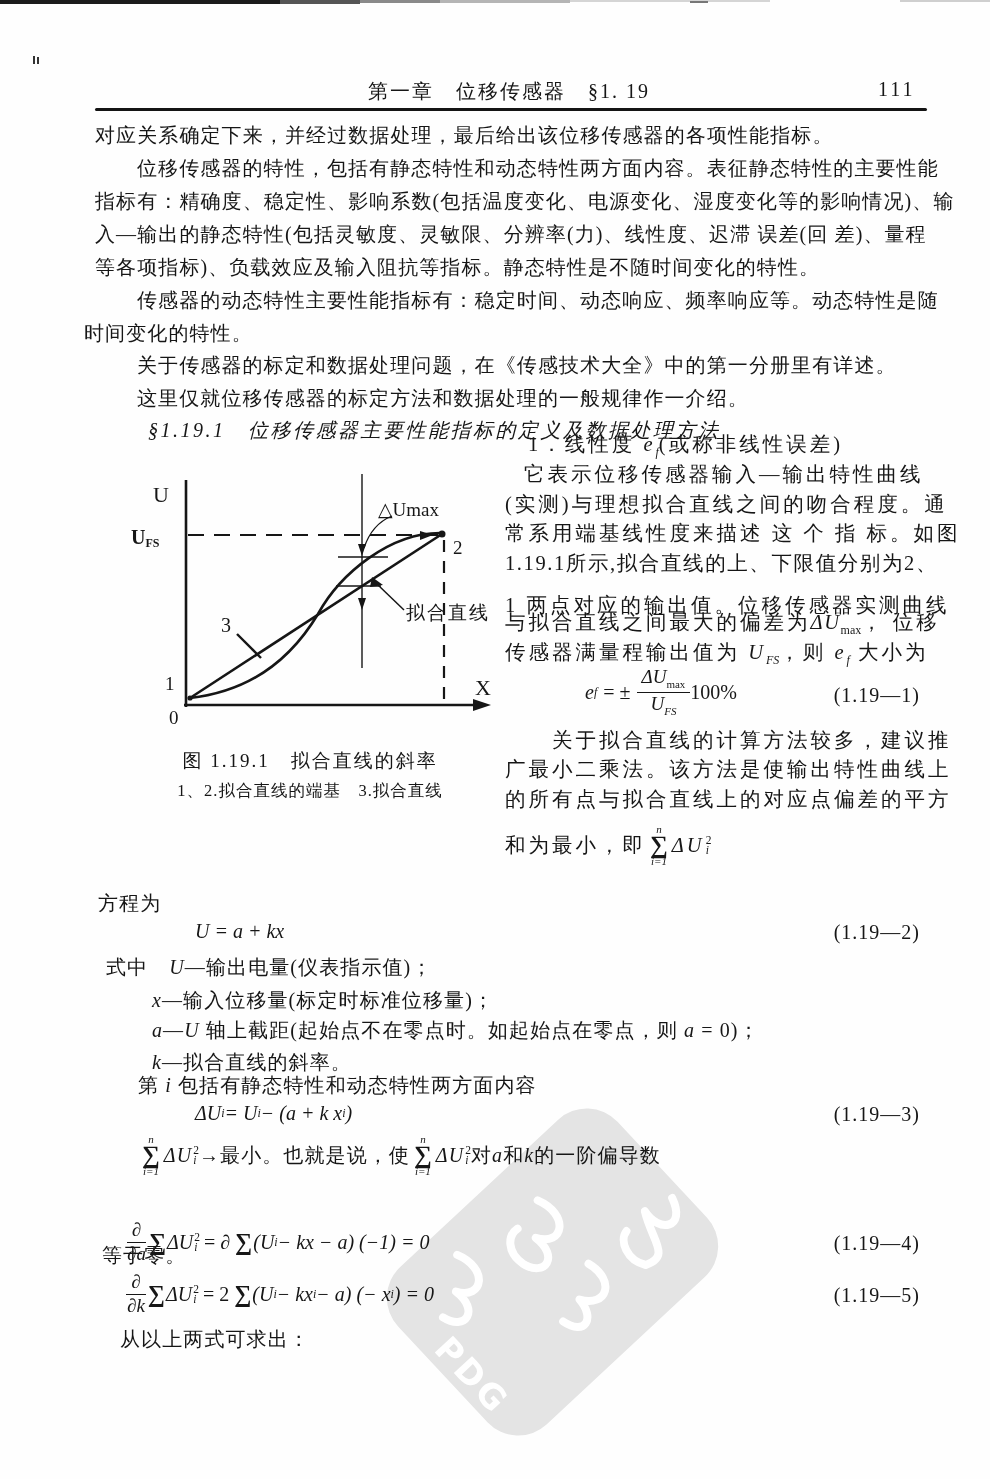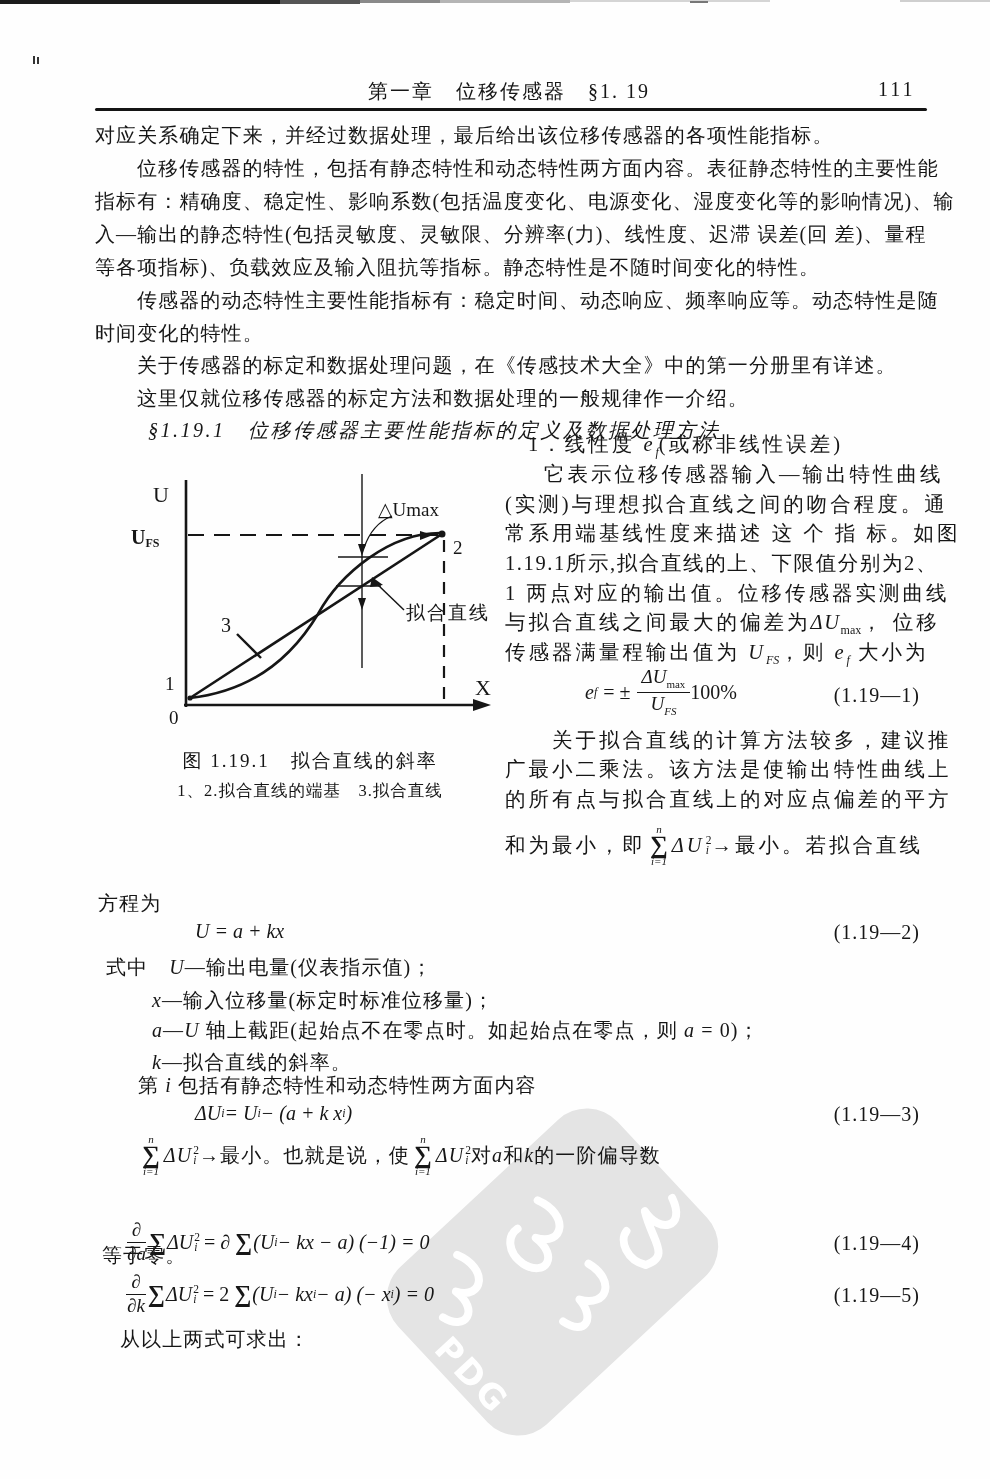--- a/index.html
+++ b/index.html
@@ -73,33 +73,33 @@
   <span class="pg">111</span>
 </div>
 <div class="rule"></div>
 
 <div class="ln" style="left:95px;top:122px;">对应关系确定下来，并经过数据处理，最后给出该位移传感器的各项性能指标。</div>
 <div class="ln" style="left:137px;top:155px;">位移传感器的特性，包括有静态特性和动态特性两方面内容。表征静态特性的主要性能</div>
 <div class="ln" style="left:95px;top:188px;">指标有：精确度、稳定性、影响系数(包括温度变化、电源变化、湿度变化等的影响情况)、输</div>
 <div class="ln" style="left:95px;top:221px;">入—输出的静态特性(包括灵敏度、灵敏限、分辨率(力)、线性度、迟滞 误差(回 差)、量程</div>
 <div class="ln" style="left:95px;top:254px;">等各项指标)、负载效应及输入阻抗等指标。静态特性是不随时间变化的特性。</div>
 <div class="ln" style="left:137px;top:287px;">传感器的动态特性主要性能指标有：稳定时间、动态响应、频率响应等。动态特性是随</div>
-<div class="ln" style="left:95px;top:320px;">时间变化的特性。</div>
+<div class="ln" style="left:84px;top:320px;">时间变化的特性。</div>
 <div class="ln" style="left:137px;top:352px;">关于传感器的标定和数据处理问题，在《传感技术大全》中的第一分册里有详述。</div>
 <div class="ln" style="left:137px;top:385px;">这里仅就位移传感器的标定方法和数据处理的一般规律作一介绍。</div>
 <div class="ln kai" style="left:148px;top:417px;">§1.19.1　位移传感器主要性能指标的定义及数据处理方法</div>
 
 <div class="cl" style="left:528px;top:430px;">
   <span>1．线性度 </span><span class="v">e</span><span class="sb">f</span><span>(或称非线性误差)</span>
 </div>
-<div class="cl" style="left:544px;top:460px;">它表示位移传感器输入—输出特性曲线</div>
+<div class="cl" style="left:524px;top:460px;">它表示位移传感器输入—输出特性曲线</div>
 <div class="cl" style="top:490px;">(实测)与理想拟合直线之间的吻合程度。通</div>
 <div class="cl" style="top:519px;">常系用端基线性度来描述 这 个 指 标。如图</div>
 <div class="cl tight" style="top:549px;">1.19.1所示,拟合直线的上、下限值分别为2、</div>
-<div class="cl" style="top:579px;">1 两点对应的输出值。位移传感器实测曲线</div>
+<div class="cl" style="top:591px;">1 两点对应的输出值。位移传感器实测曲线</div>
 <div class="cl tight" style="top:608px;">
   <span style="letter-spacing:3px;">与拟合直线之间最大的偏差为</span><span class="v">ΔU</span><span class="sb rm">max</span><span style="letter-spacing:3px;">， 位移</span>
 </div>
 <div class="cl" style="top:638px;">
   <span>传感器满量程输出值为 </span><span class="v">U</span><span class="sb">FS</span><span>，则 </span><span class="v">e</span><span class="sb">f</span><span> 大小为</span>
 </div>
 
 <div class="eq" style="left:585px;top:666px;height:52px;">
   <span class="v">e</span>
     <span class="sb">f</span>
@@ -120,21 +120,20 @@
   <span class="sum">
       <span class="lim">n</span>
       <span class="sig">∑</span>
       <span class="lim">i=1</span>
     </span>
   <span class="v">ΔU</span>
   <span class="stack">
       <span class="s2">2</span>
       <span>i</span>
     </span>
-  <span>→最小。若拟合直线</span>
 </div>
 
 <svg class="fig" viewBox="0 0 410 265">
   <g stroke="#161616" fill="none">
     <line x1="91" y1="18" x2="91" y2="245" stroke-width="2.6"></line>
     <line x1="89" y1="243" x2="378" y2="243" stroke-width="2.4"></line>
     <line x1="93" y1="73" x2="346" y2="73" stroke-width="2.2" stroke-dasharray="16 10"></line>
     <line x1="349" y1="78" x2="349" y2="240" stroke-width="2.2" stroke-dasharray="12 9"></line>
     <line x1="95" y1="236" x2="347" y2="72" stroke-width="2.6"></line>
     <path d="M95,236 C150,230 193,202 223,152 C245,112 295,70 347,71" stroke-width="2.6"></path>

